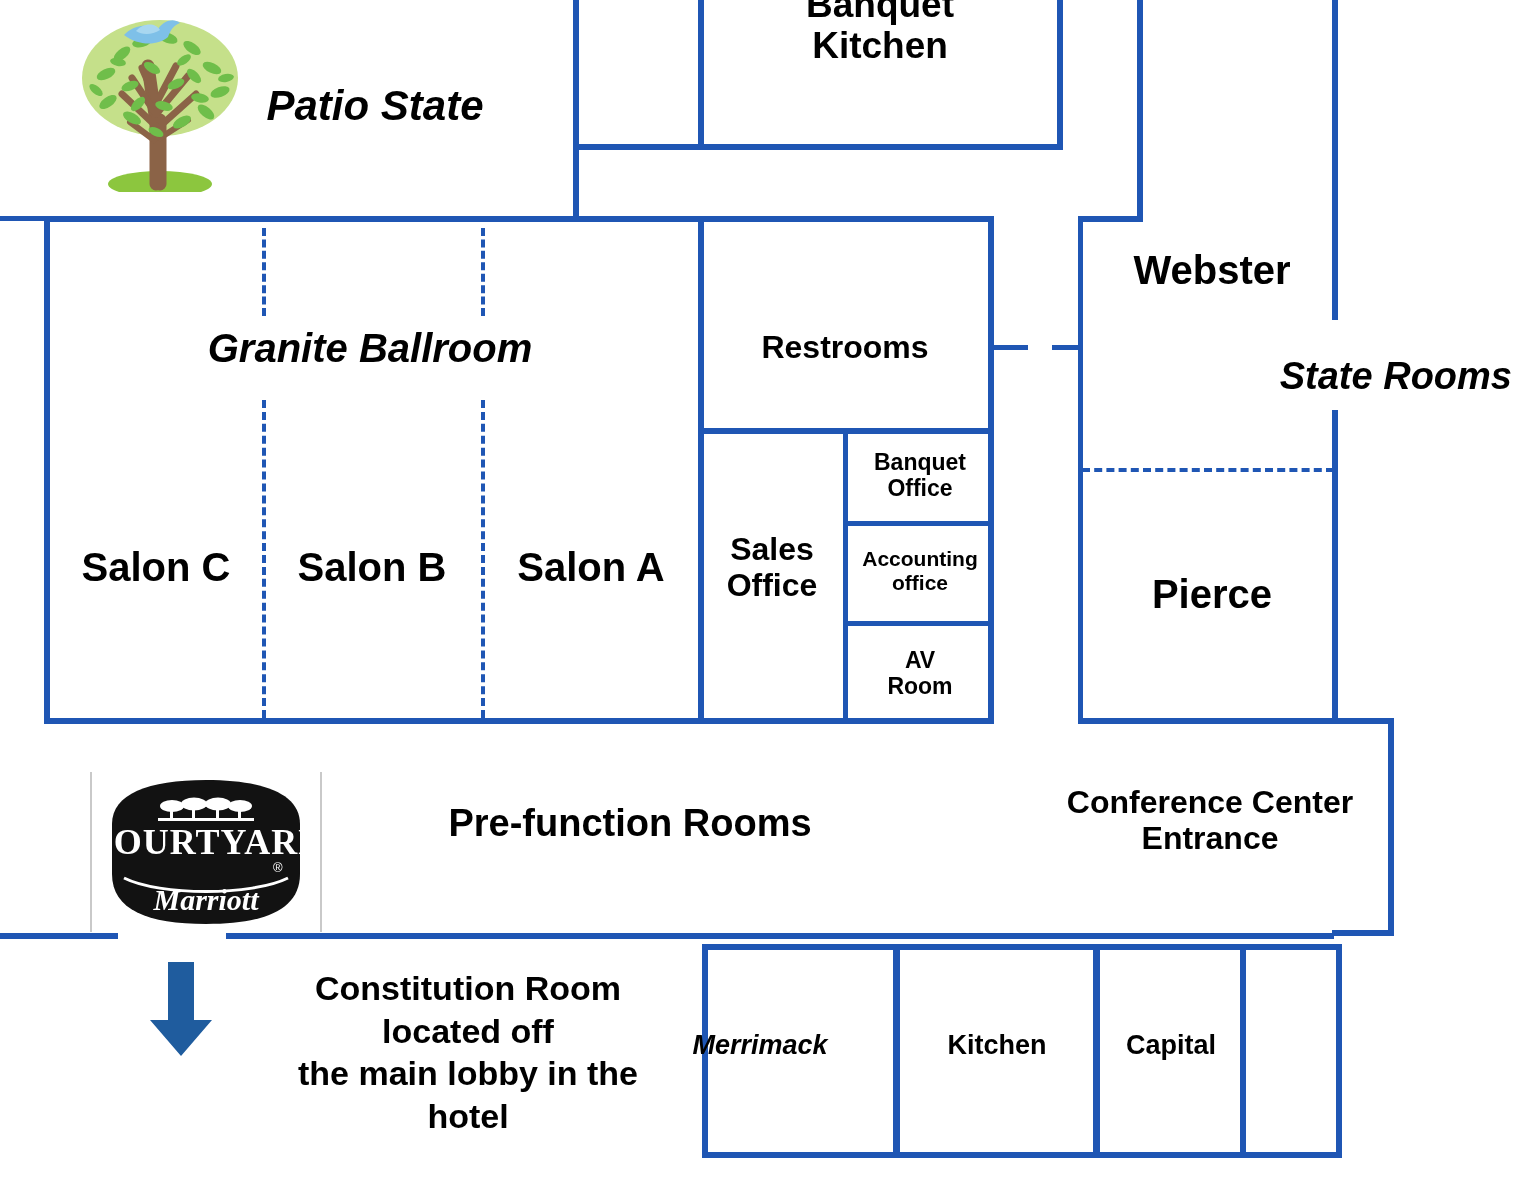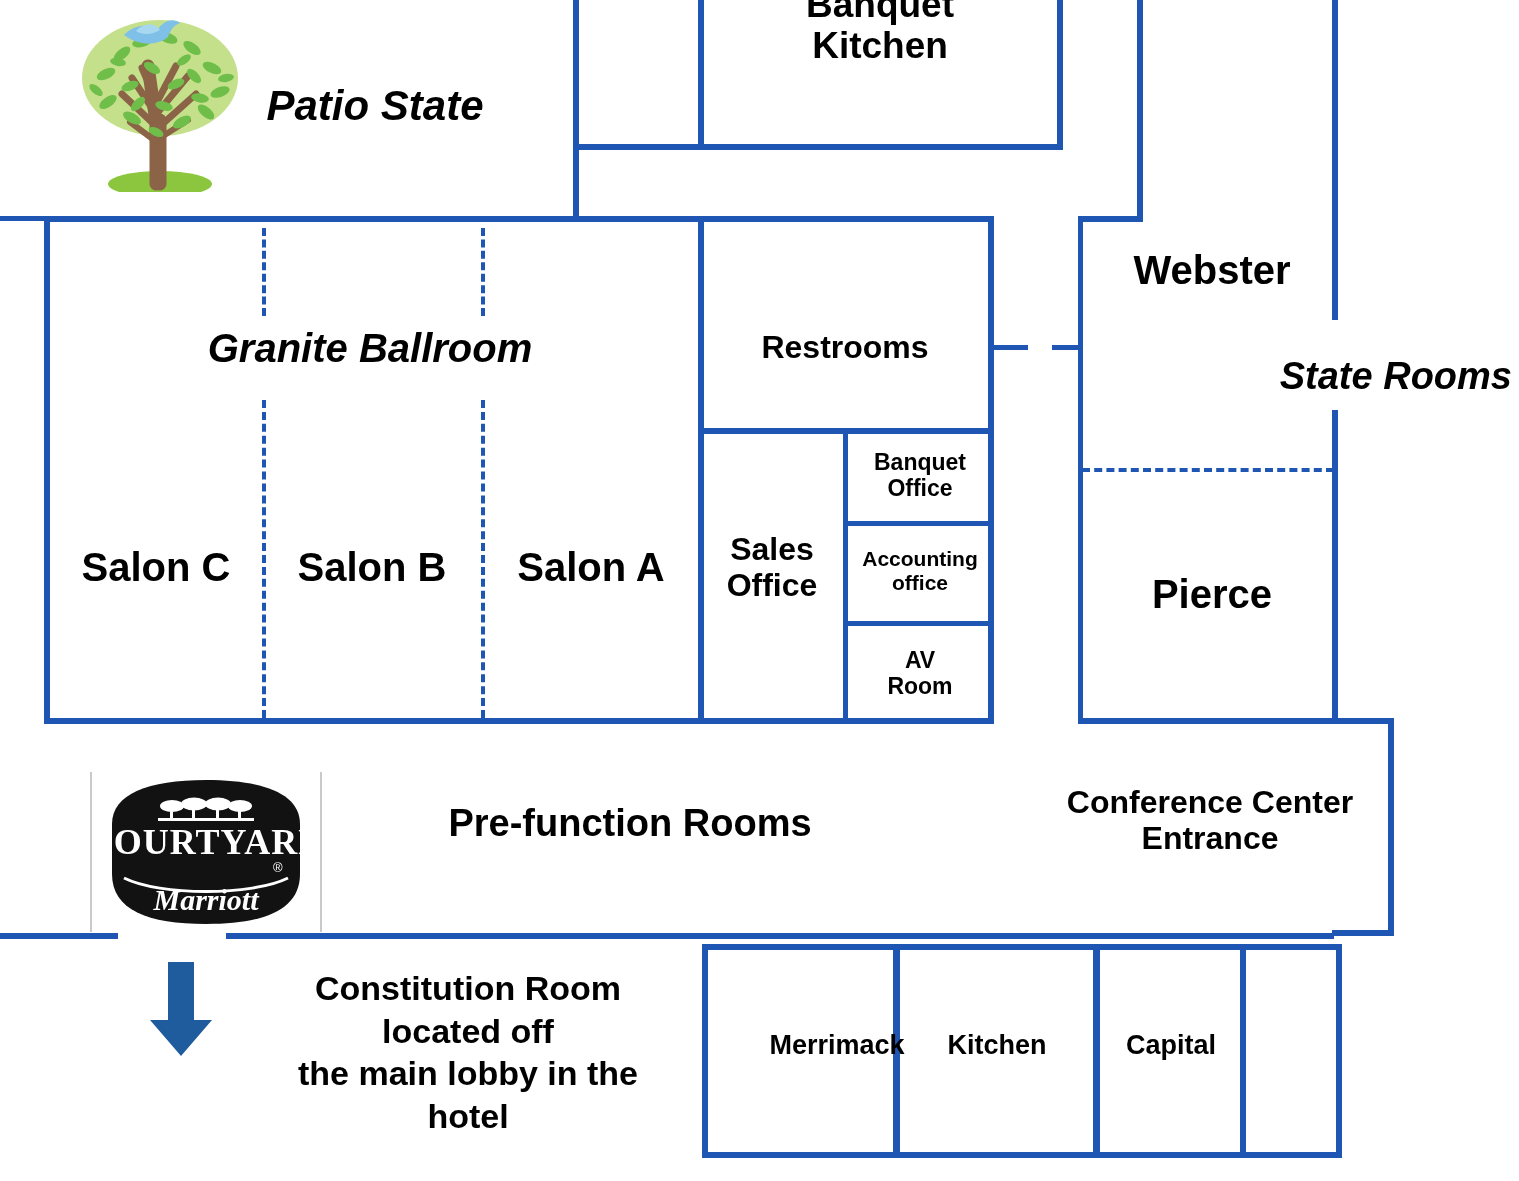--- a/index.html
+++ b/index.html
@@ -184,18 +184,18 @@
 the main lobby in the hotel</div>
 
   <div class="wall" style="left:702px;top:944px;width:640px;height:6px;"></div>
   <div class="wall" style="left:702px;top:1152px;width:640px;height:6px;"></div>
   <div class="wallv" style="left:702px;top:944px;width:6px;height:214px;"></div>
   <div class="wallv" style="left:893px;top:944px;width:7px;height:214px;"></div>
   <div class="wallv" style="left:1093px;top:944px;width:7px;height:214px;"></div>
   <div class="wallv" style="left:1240px;top:944px;width:6px;height:214px;"></div>
   <div class="wallv" style="left:1336px;top:944px;width:6px;height:214px;"></div>
 
-  <div class="lbl t-sm" style="left:744px;top:1030px;width:186px;">Merrimack</div>
+  <div class="lbl t-sm" style="left:667px;top:1030px;width:186px;font-style:italic;">Merrimack</div>
   <div class="lbl t-sm" style="left:900px;top:1030px;width:194px;">Kitchen</div>
   <div class="lbl t-sm" style="left:1100px;top:1030px;width:142px;">Capital</div>
   <div class="lbl t-sm" style="left:1246px;top:1030px;width:90px;"></div>
 
 </div>
 
 </body></html>

